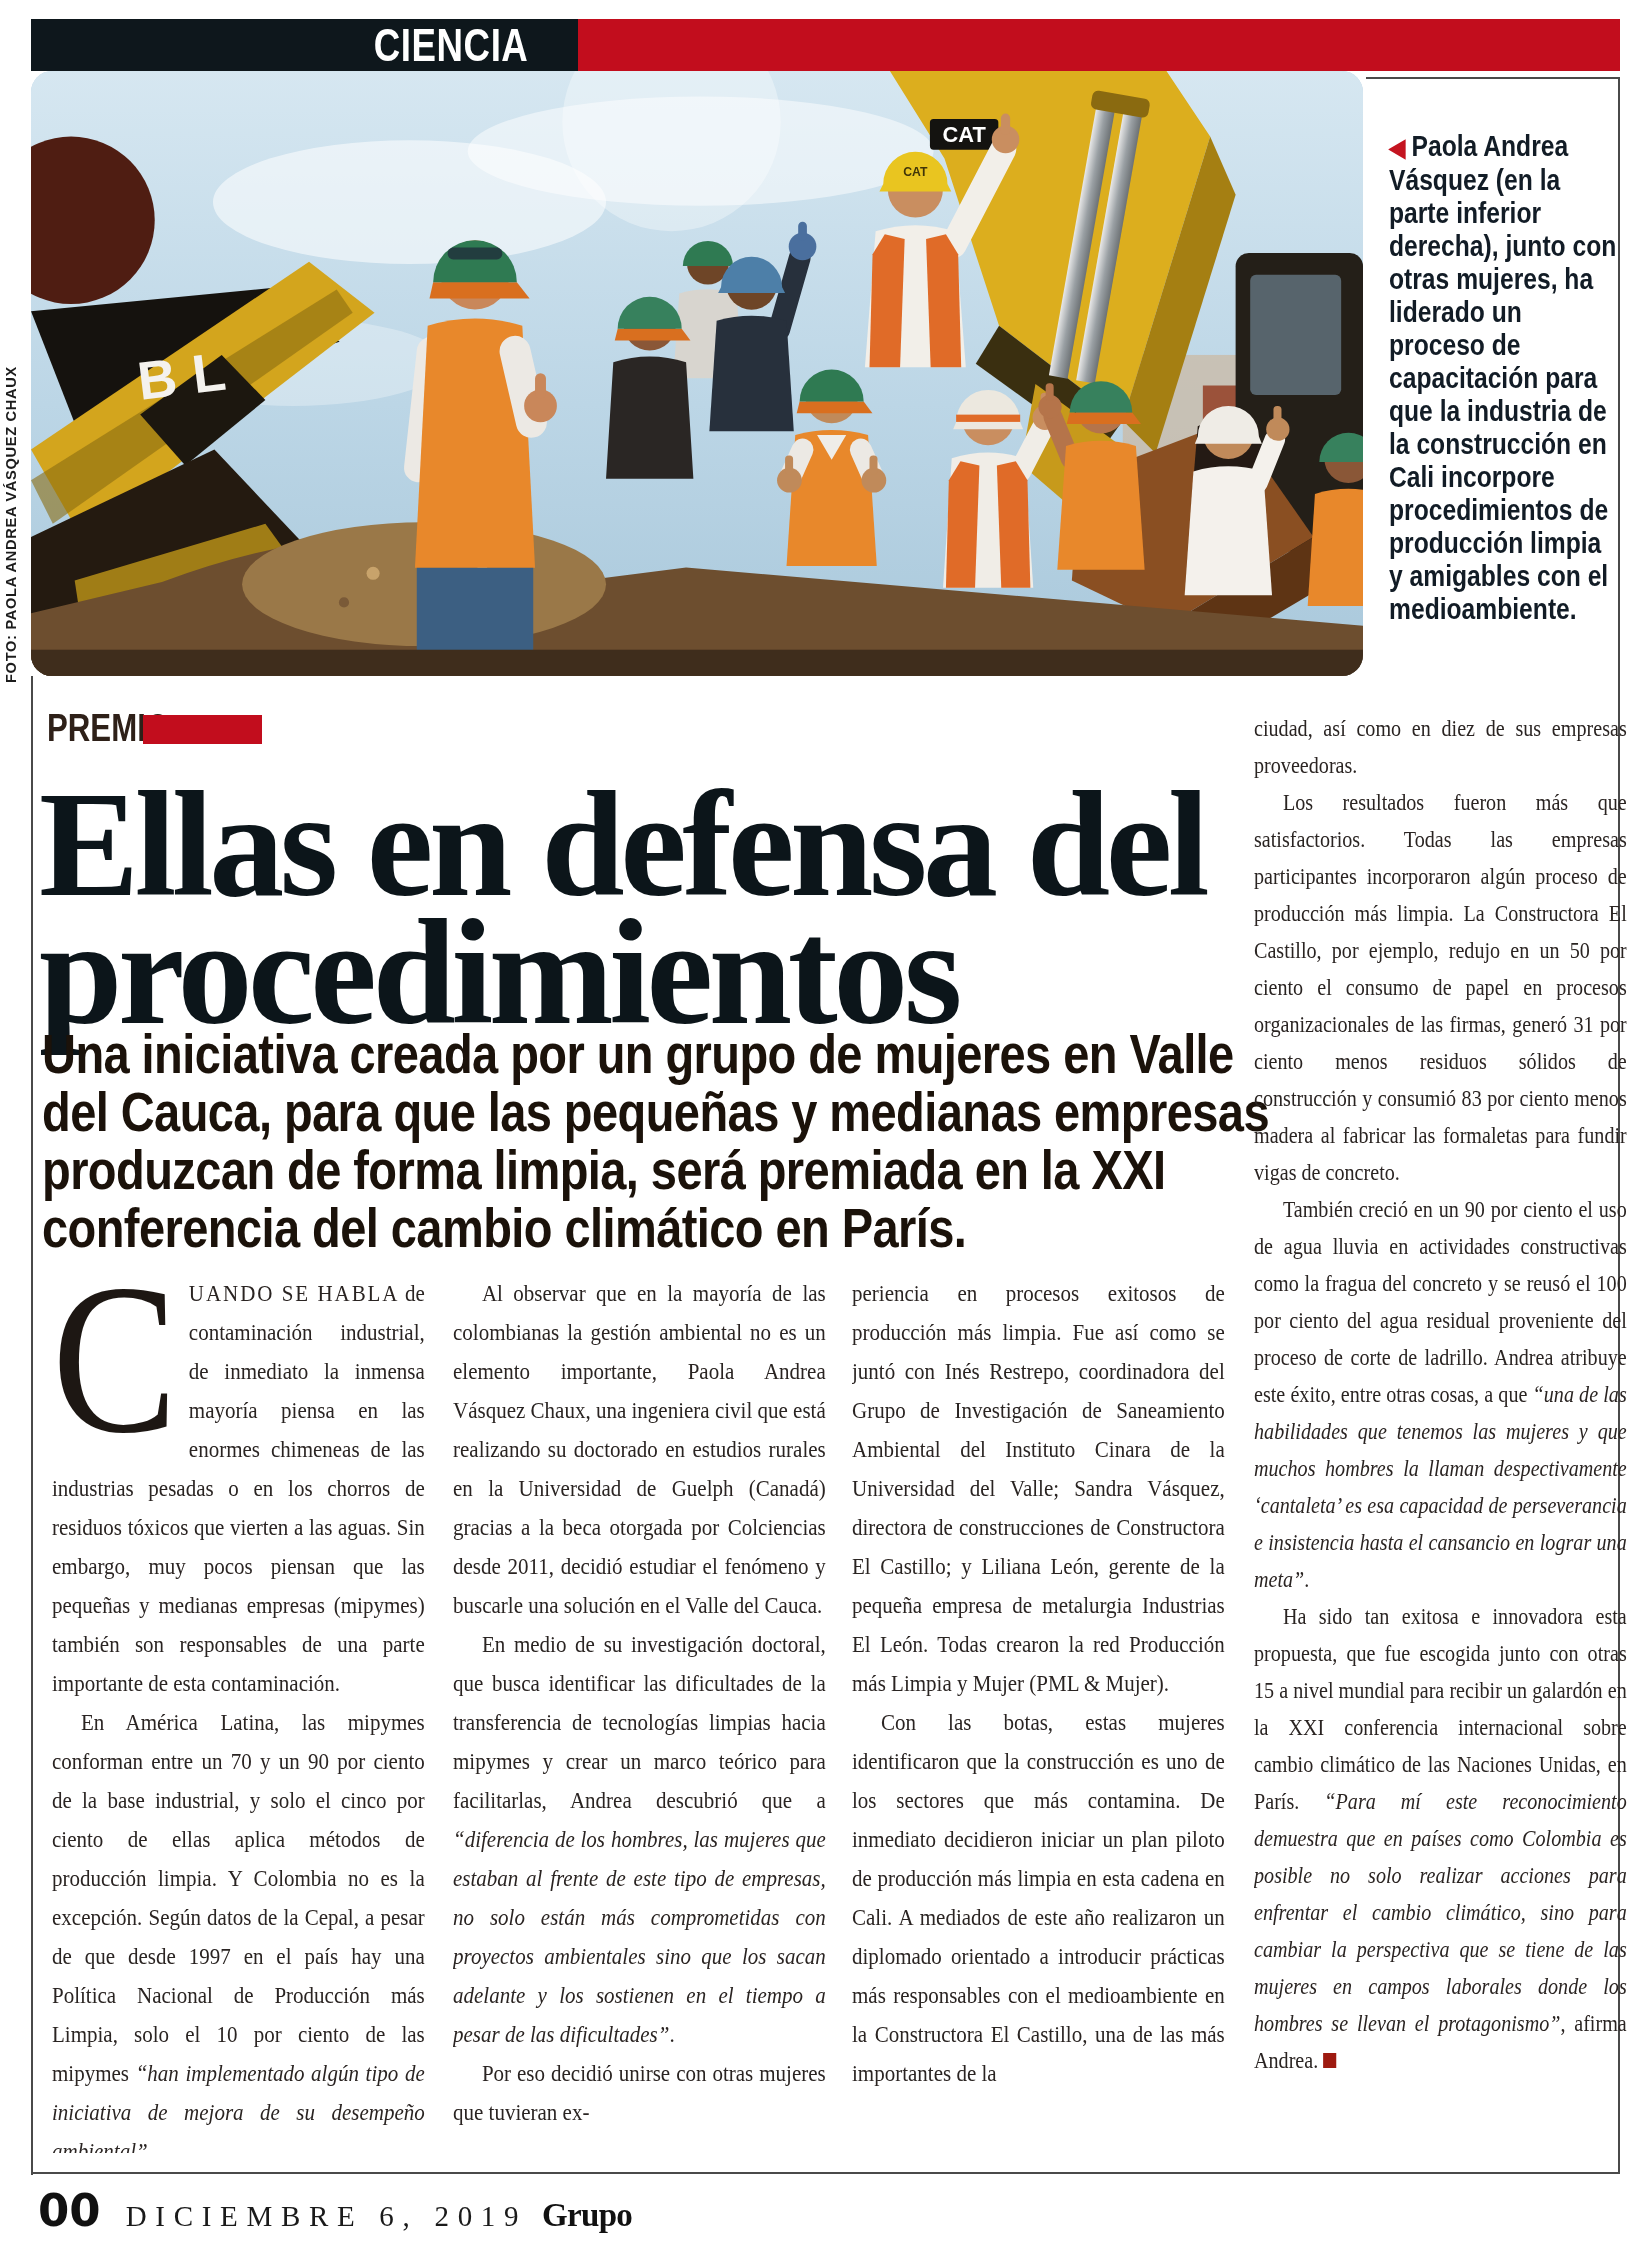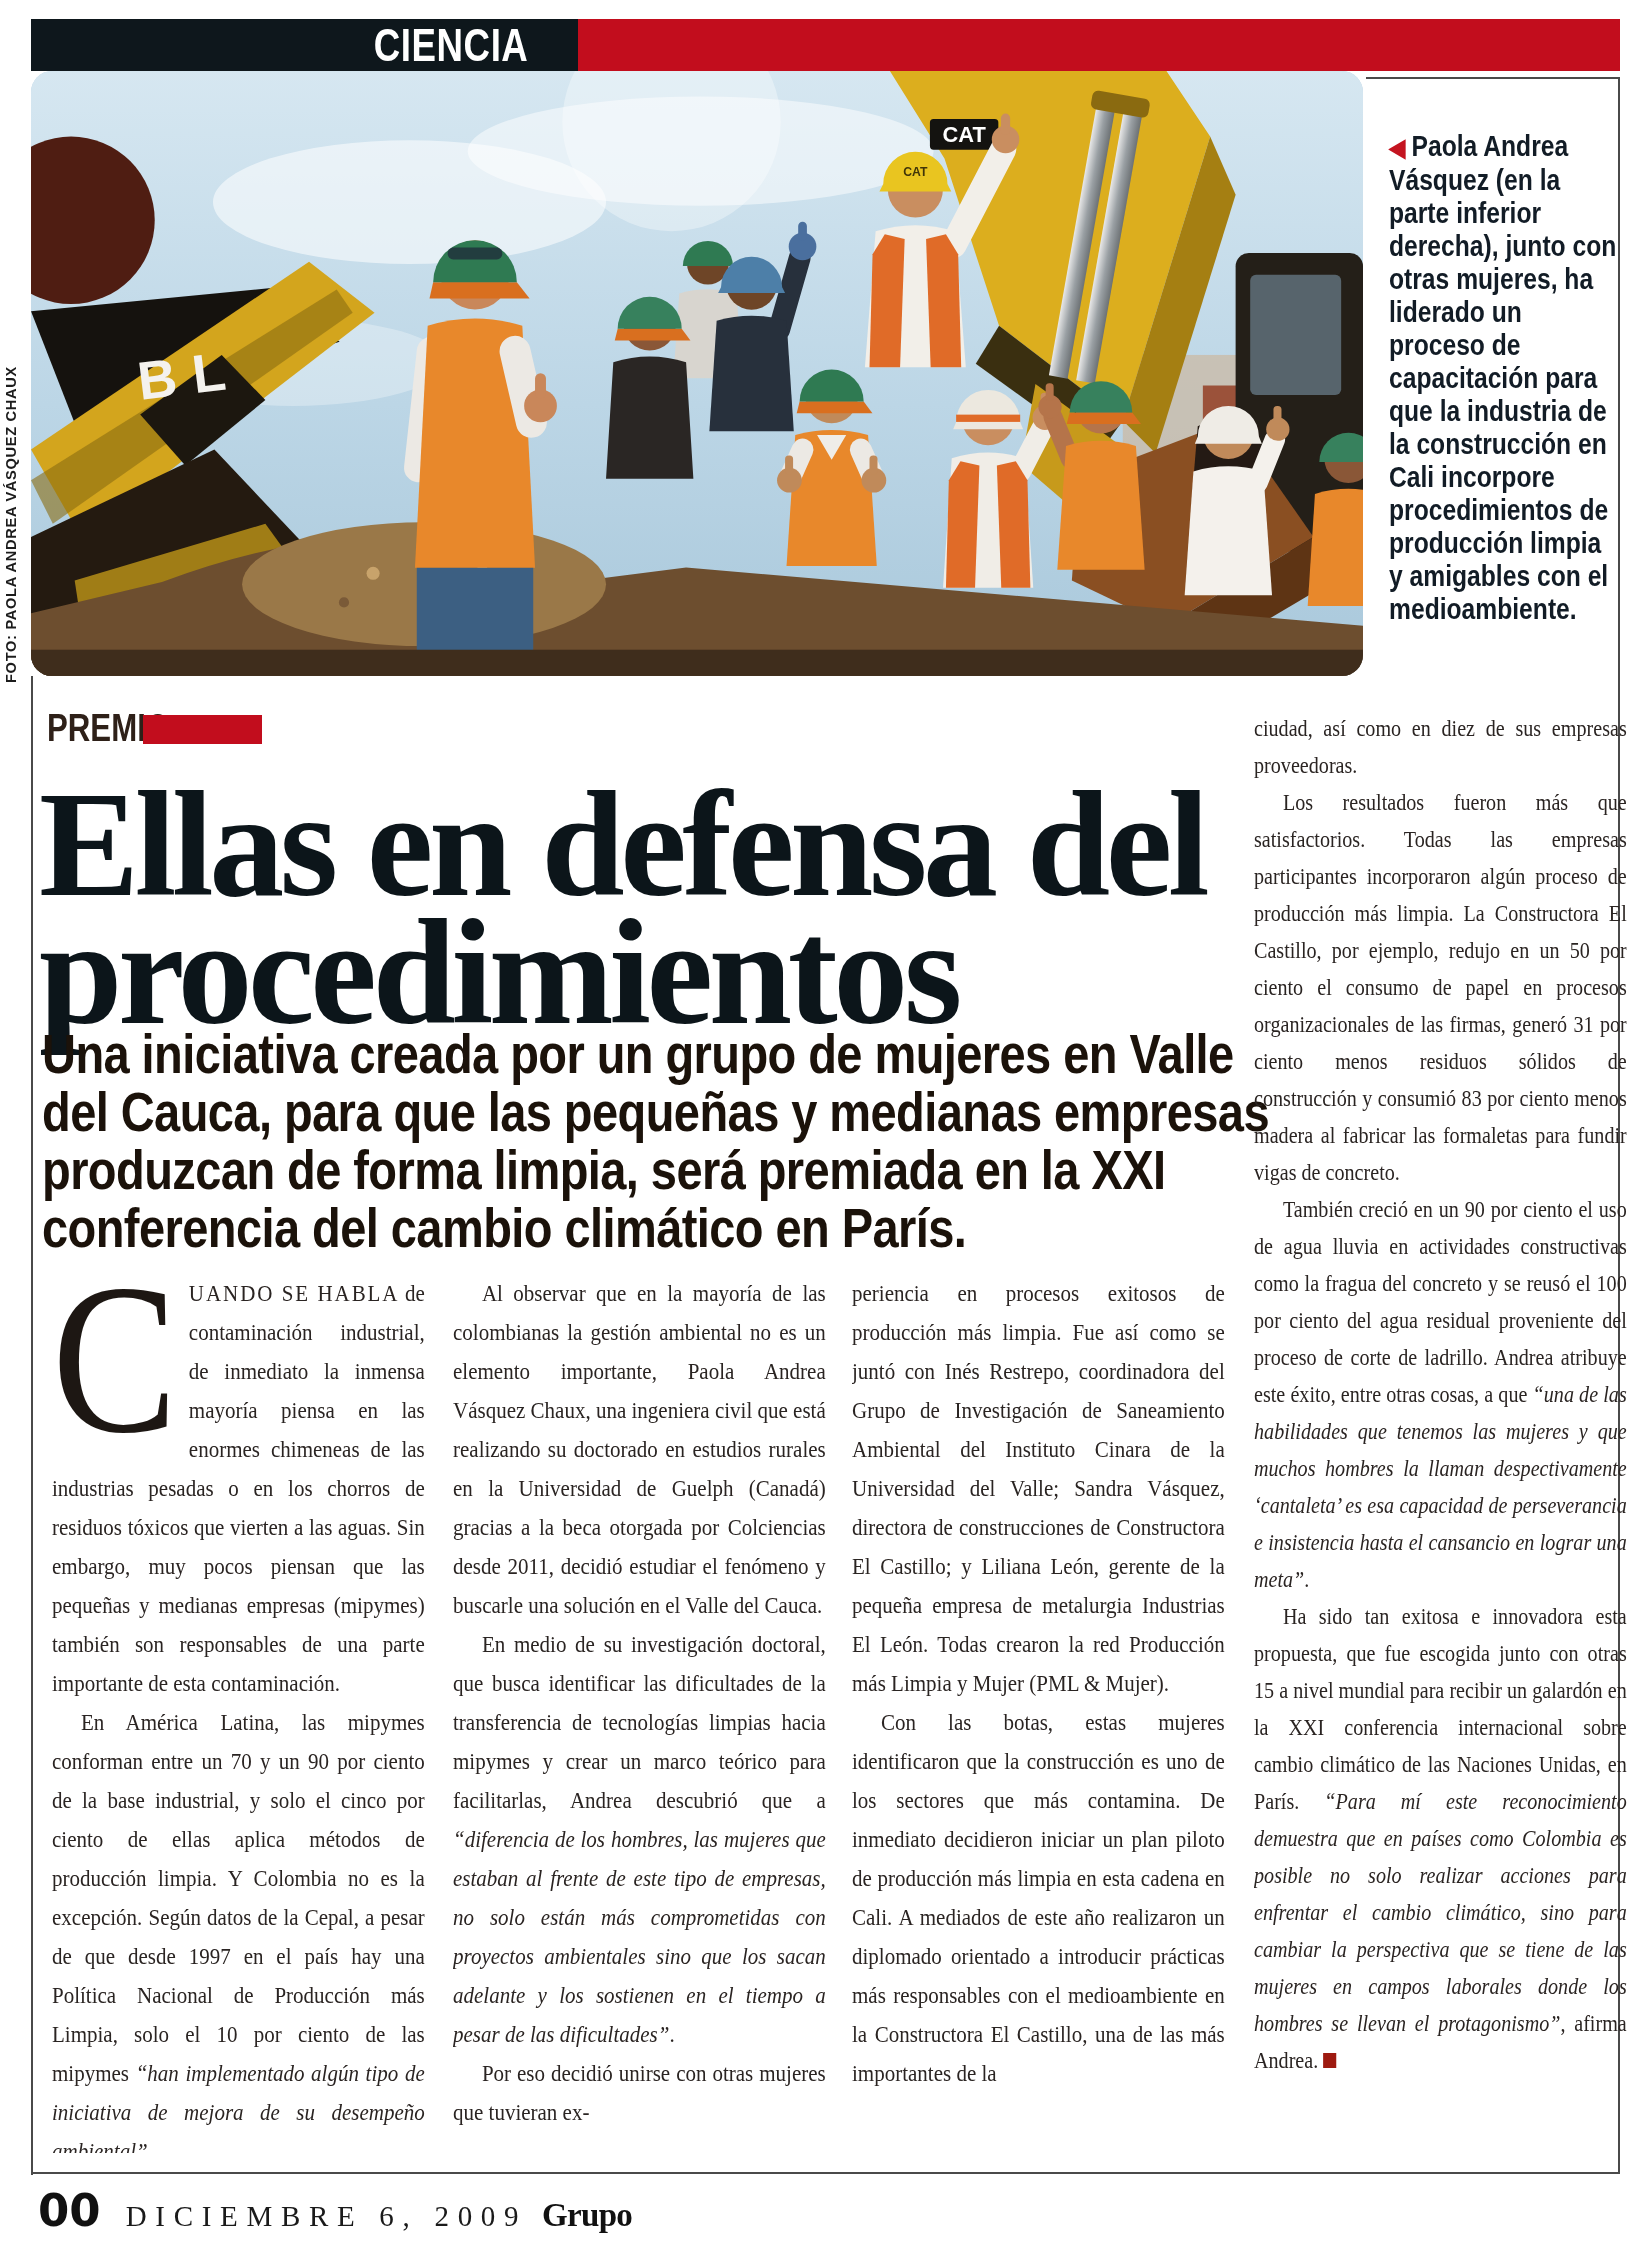--- a/index.html
+++ b/index.html
@@ -292,18 +292,18 @@
     </div>
   <div class="col col-4">
       <p class="para"><span>ciudad, así como en diez de sus empresas proveedoras.</span></p>
       <p class="para indent"><span>Los resultados fueron más que satisfactorios. Todas las empresas participantes incorporaron algún proceso de producción más limpia. La Constructora El Castillo, por ejemplo, redujo en un 50 por ciento el consumo de papel en procesos organizacionales de las firmas, generó 31 por ciento menos residuos sólidos de construcción y consumió 83 por ciento menos madera al fabricar las formaletas para fundir vigas de concreto.</span></p>
       <p class="para indent"><span>También creció en un 90 por ciento el uso de agua lluvia en actividades constructivas como la fragua del concreto y se reusó el 100 por ciento del agua residual proveniente del proceso de corte de ladrillo. Andrea atribuye este éxito, entre otras cosas, a que </span><span class="it">“una de las habilidades que tenemos las mujeres y que muchos hombres la llaman despectivamente ‘cantaleta’ es esa capacidad de perseverancia e insistencia hasta el cansancio en lograr una meta”</span><span>.</span></p>
       <p class="para indent"><span>Ha sido tan exitosa e innovadora esta propuesta, que fue escogida junto con otras 15 a nivel mundial para recibir un galardón en la XXI conferencia internacional sobre cambio climático de las Naciones Unidas, en París. </span><span class="it">“Para mí este reconocimiento demuestra que en países como Colombia es posible no solo realizar acciones para enfrentar el cambio climático, sino para cambiar la perspectiva que se tiene de las mujeres en campos laborales donde los hombres se llevan el protagonismo”</span><span>, afirma Andrea.</span><span class="end-square"></span></p>
     </div>
 
   <div class="footer">
     <span class="page-number">00</span>
-    <span class="footer-date">DICIEMBRE 6, 2009</span>
+    <span class="footer-date">DICIEMBRE 6, 2019</span>
     <span class="footer-magazine">Grupo</span>
   </div>
 
 </div>
 
 
 </body></html>

